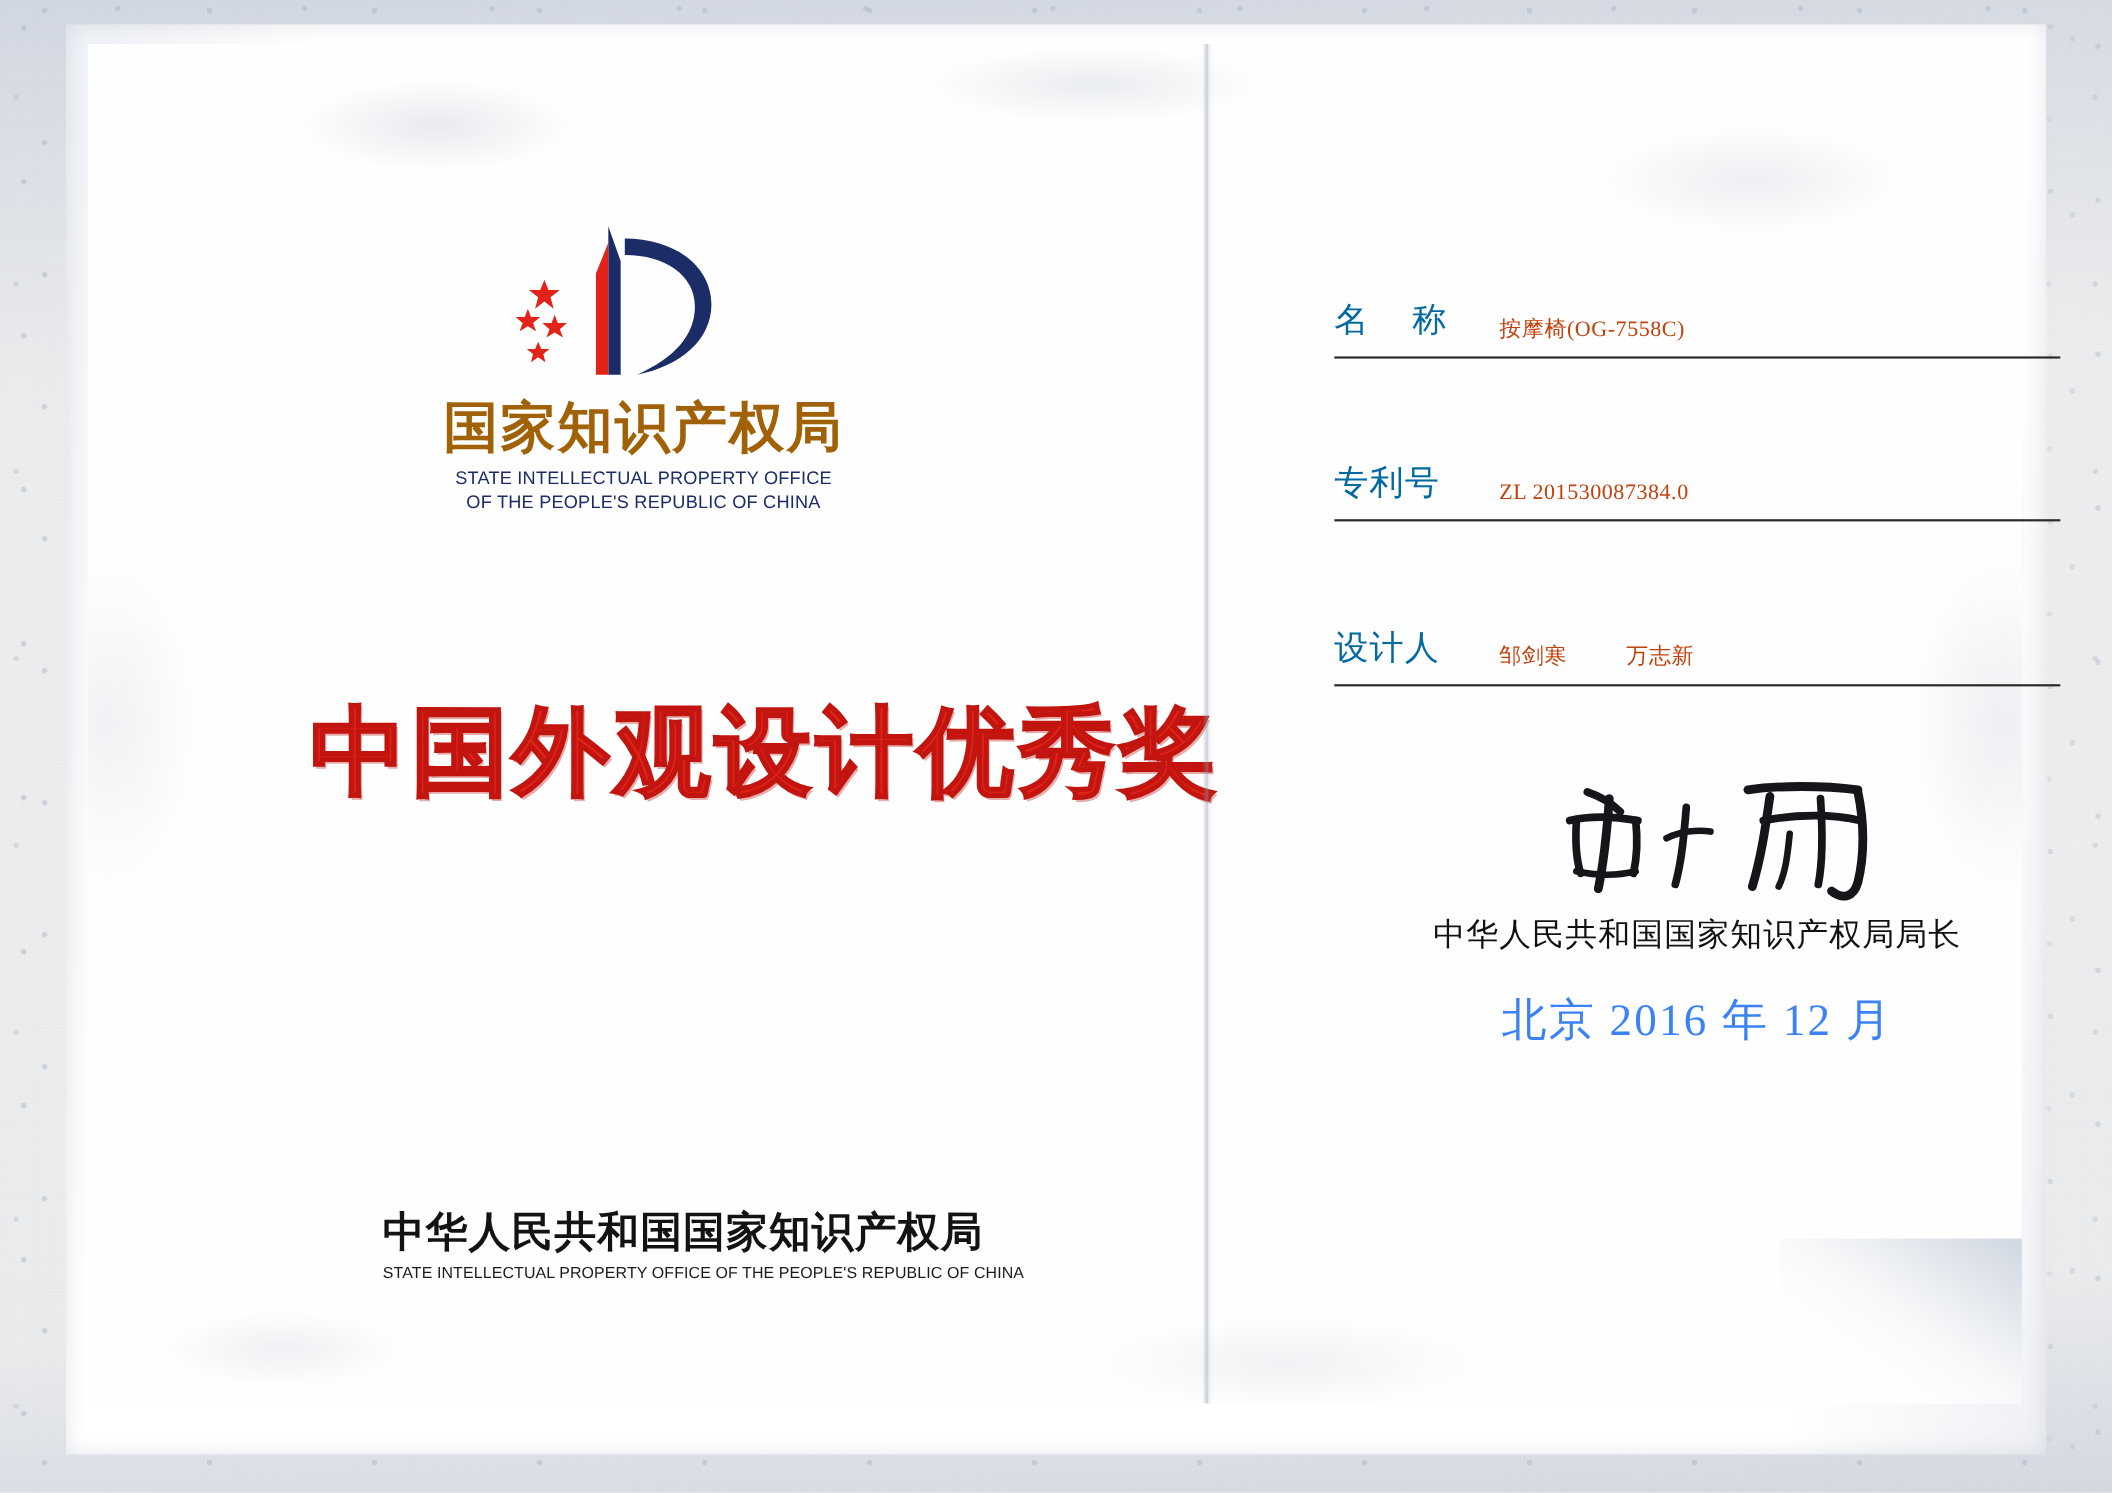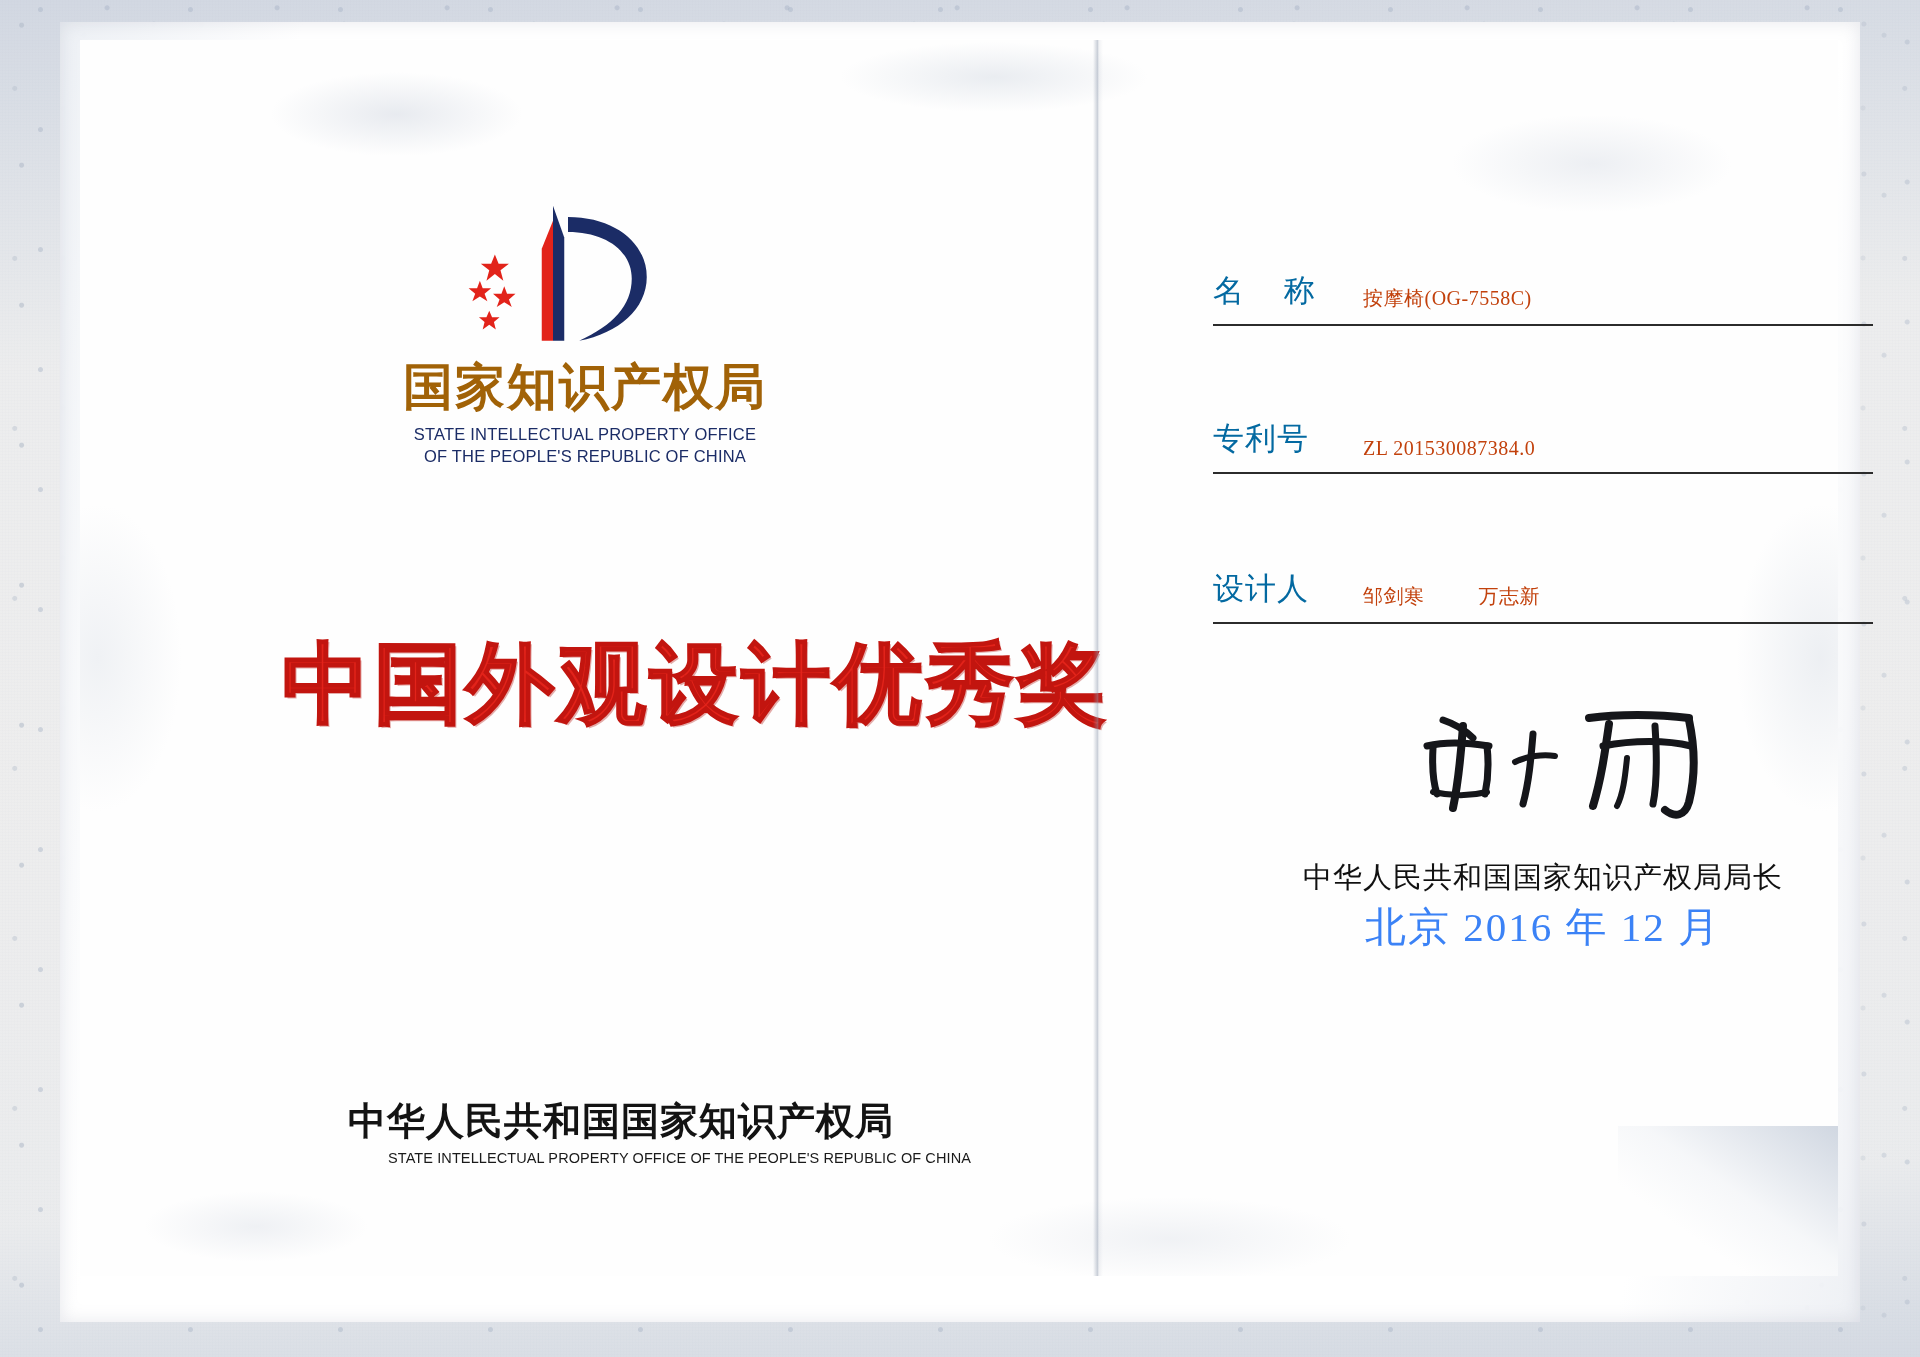--- a/index.html
+++ b/index.html
@@ -171,21 +171,20 @@
     line-height: 1.15;
     white-space: nowrap;
   }
   .issuer-en {
     font-family: "Liberation Sans", sans-serif;
     font-size: 14.5px;
     letter-spacing: .1px;
     color: #1a1a1a;
     margin-top: 6px;
     white-space: nowrap;
-    margin-left: 40px;
   }
 
   
   .right-panel {
     position: absolute;
     left: 1013px;
     top: 0;
     right: 0;
     height: 100%;
   }
@@ -240,21 +239,20 @@
     position: absolute;
     left: 100px;
     top: 790px;
     width: 700px;
     text-align: center;
     font-family: "Liberation Serif", serif;
     font-size: 29px;
     letter-spacing: 1px;
     color: #111;
     white-space: nowrap;
-    margin-top: 28px;
   }
   .issue-date {
     position: absolute;
     left: 100px;
     top: 860px;
     width: 700px;
     text-align: center;
     font-family: "Liberation Serif", serif;
     font-size: 41px;
     letter-spacing: 2px;

